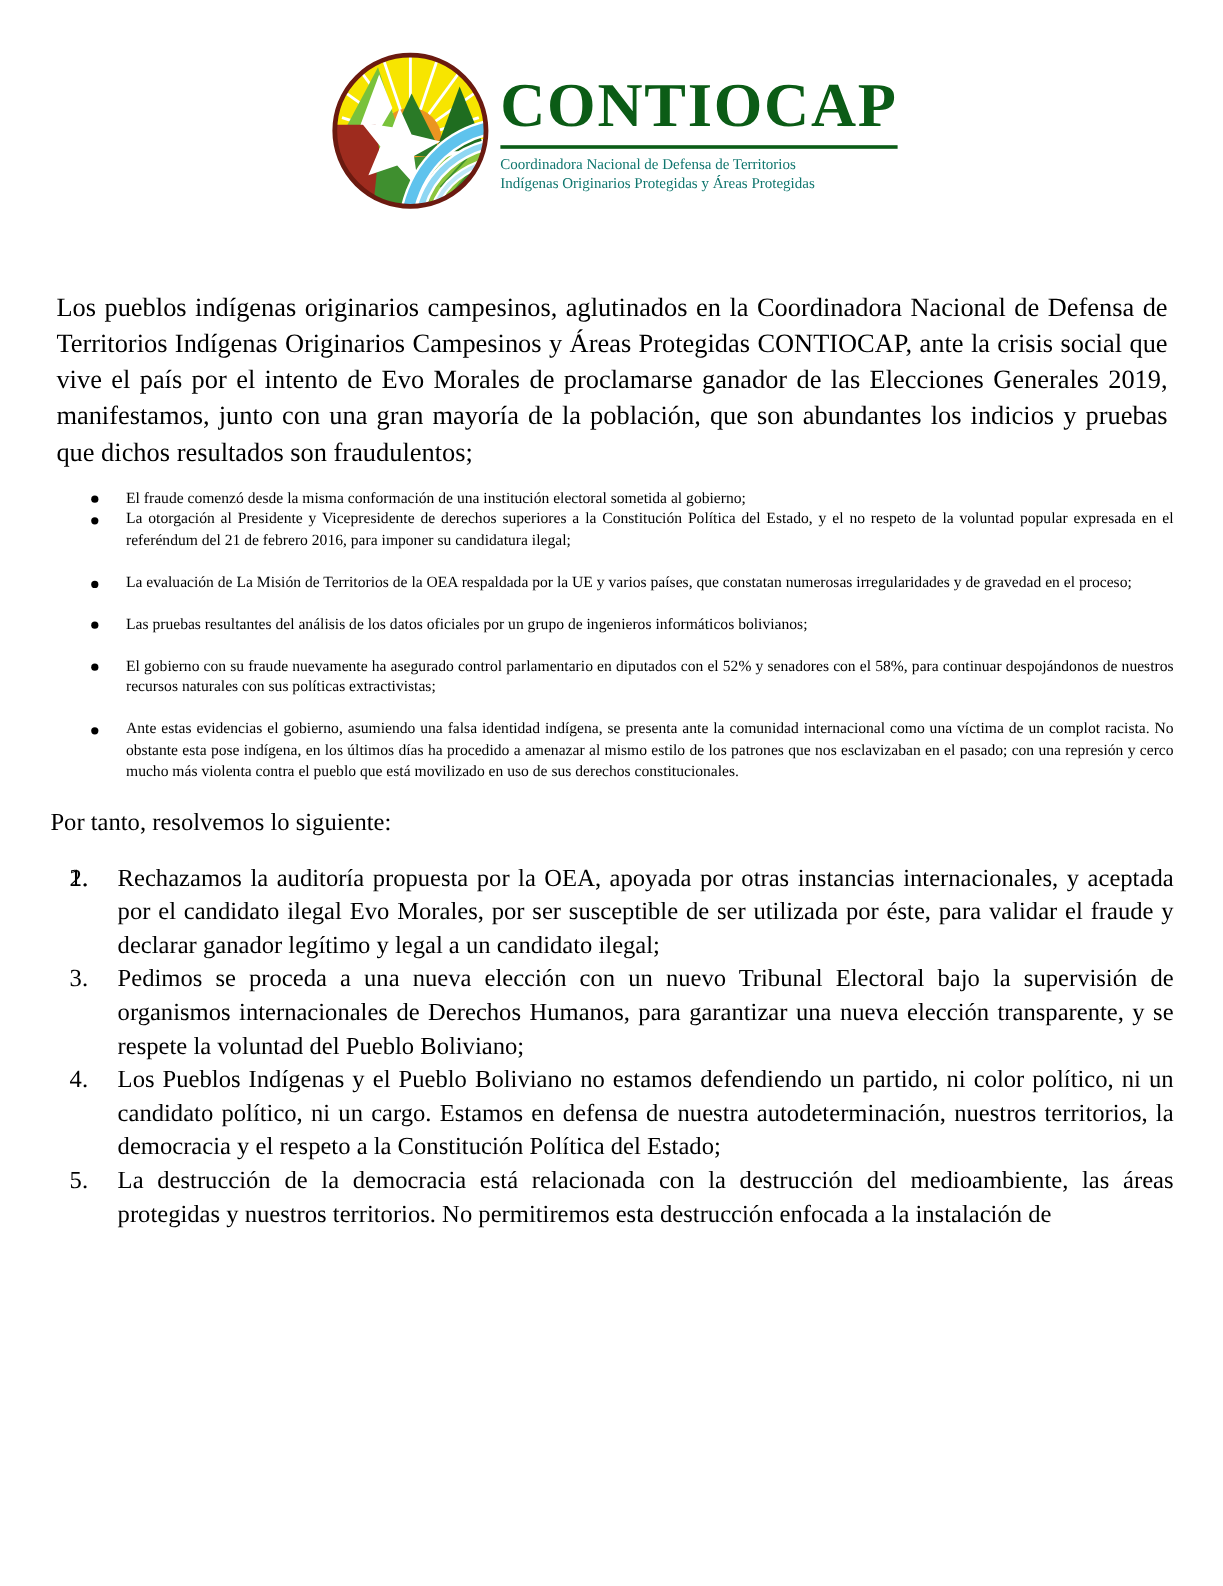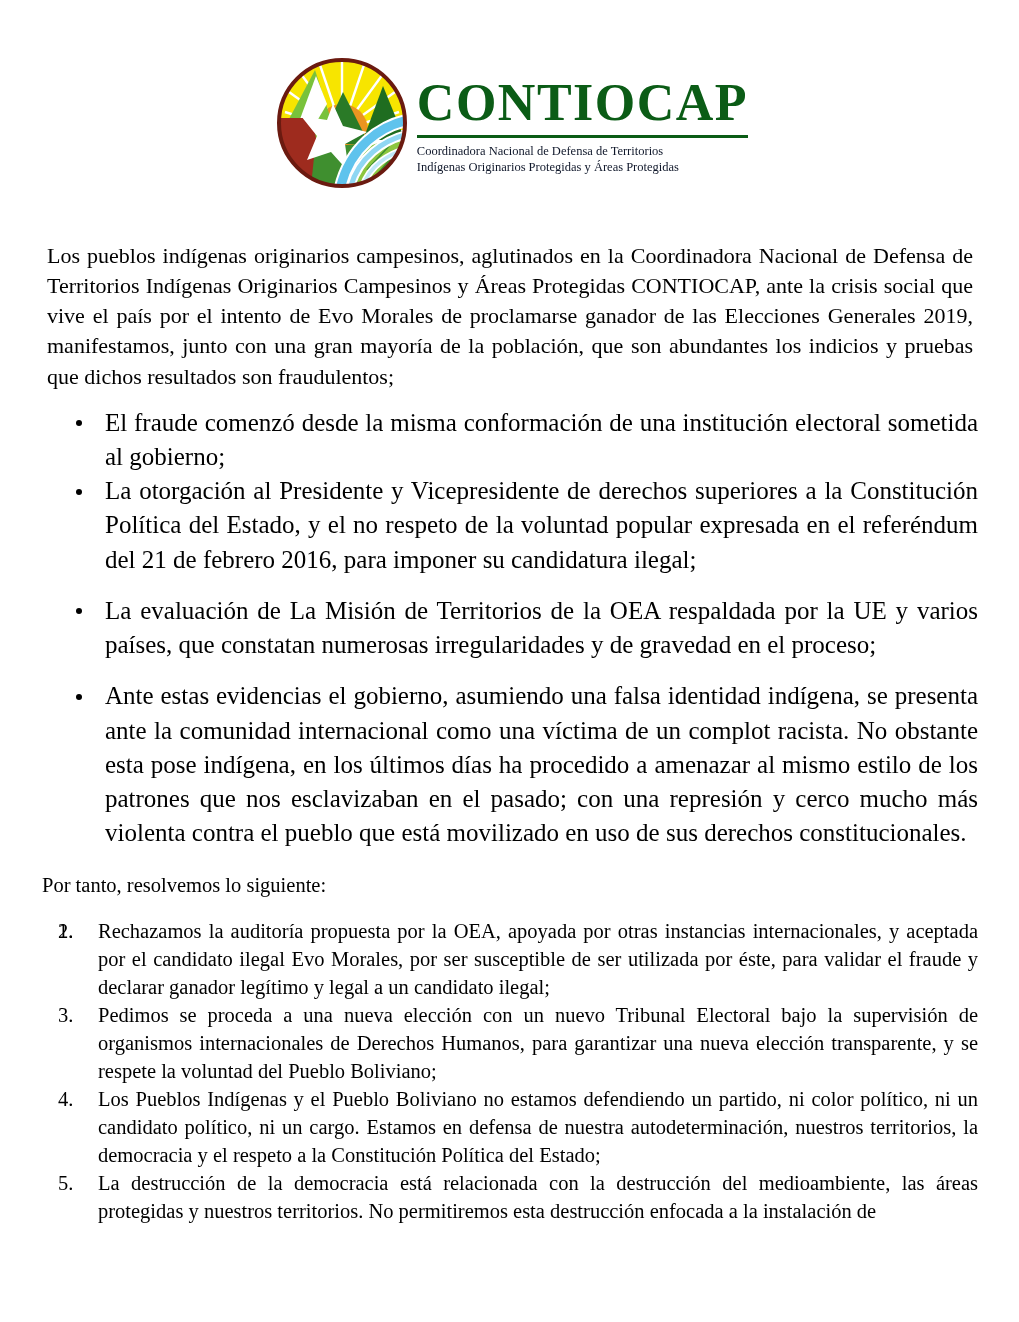--- a/index.html
+++ b/index.html
@@ -17,21 +17,21 @@
     color: #000000;
     -webkit-font-smoothing: antialiased;
   }
 
   
   .header {
     display: flex;
     align-items: center;
     justify-content: center;
     gap: 4px;
-    padding-top: 52px;
+    padding-top: 38px;
     padding-bottom: 10px;
   }
 
   .logo-emblem {
     width: 142px;
     height: 142px;
     flex: 0 0 142px;
     position: relative;
   }
   .emblem-svg { display: block; width: 142px; height: 142px; }
@@ -55,21 +55,21 @@
     height: 3px;
     background: #0b5c16;
     margin-top: 6px;
     margin-bottom: 5px;
     width: 100%;
   }
   .tagline {
     font-family: "Liberation Serif", "DejaVu Serif", serif;
     font-size: 12.5px;
     line-height: 1.28;
-    color: #0f172a;
+    color: #0f766e;
     white-space: nowrap;
   }
 
   
   .doc {
     position: absolute;
     left: 42px;
     top: 236px;
     width: 936px;
   }
@@ -85,21 +85,21 @@
 
   .bullet-list {
     list-style: none;
     margin: 0;
     padding: 0;
   }
   .bullet-list li {
     position: relative;
     padding-left: 63px;
     text-align: justify;
-    font-size: 25px;
+    font-size: 13px;
     line-height: 1.37;
     margin-bottom: 0;
   }
   .bullet-list li.spaced { margin-top: 17px; }
   .bullet-list li .dot {
     position: absolute;
     left: 34px;
     top: 0.58em;
     width: 6px;
     height: 6px;
@@ -227,20 +227,28 @@
     <li>
       <span class="dot"></span>
       <span>La otorgación al Presidente y Vicepresidente de derechos superiores a la Constitución Política del Estado, y el no respeto de la voluntad popular expresada en el referéndum del 21 de febrero 2016, para imponer su candidatura ilegal;</span>
     </li>
     <li class="spaced">
       <span class="dot"></span>
       <span>La evaluación de La Misión de Territorios de la OEA respaldada por la UE y varios países, que constatan numerosas irregularidades y de gravedad en el proceso;</span>
     </li>
     <li class="spaced">
       <span class="dot"></span>
+      <span>Las pruebas resultantes del análisis de los datos oficiales por un grupo de ingenieros informáticos bolivianos;</span>
+    </li>
+    <li class="spaced">
+      <span class="dot"></span>
+      <span>El gobierno con su fraude nuevamente ha asegurado control parlamentario en diputados con el 52% y senadores con el 58%, para continuar despojándonos de nuestros recursos naturales con sus políticas extractivistas;</span>
+    </li>
+    <li class="spaced">
+      <span class="dot"></span>
       <span>Ante estas evidencias el gobierno, asumiendo una falsa identidad indígena, se presenta ante la comunidad internacional como una víctima de un complot racista. No obstante esta pose indígena, en los últimos días ha procedido a amenazar al mismo estilo de los patrones que nos esclavizaban en el pasado; con una represión y cerco mucho más violenta contra el pueblo que está movilizado en uso de sus derechos constitucionales.</span>
     </li>
   </ul>
 
   <p class="por-tanto">Por tanto, resolvemos lo siguiente:</p>
 
   <ol class="num-list">
     <li>
       <span class="num">1.</span>
     </li>

